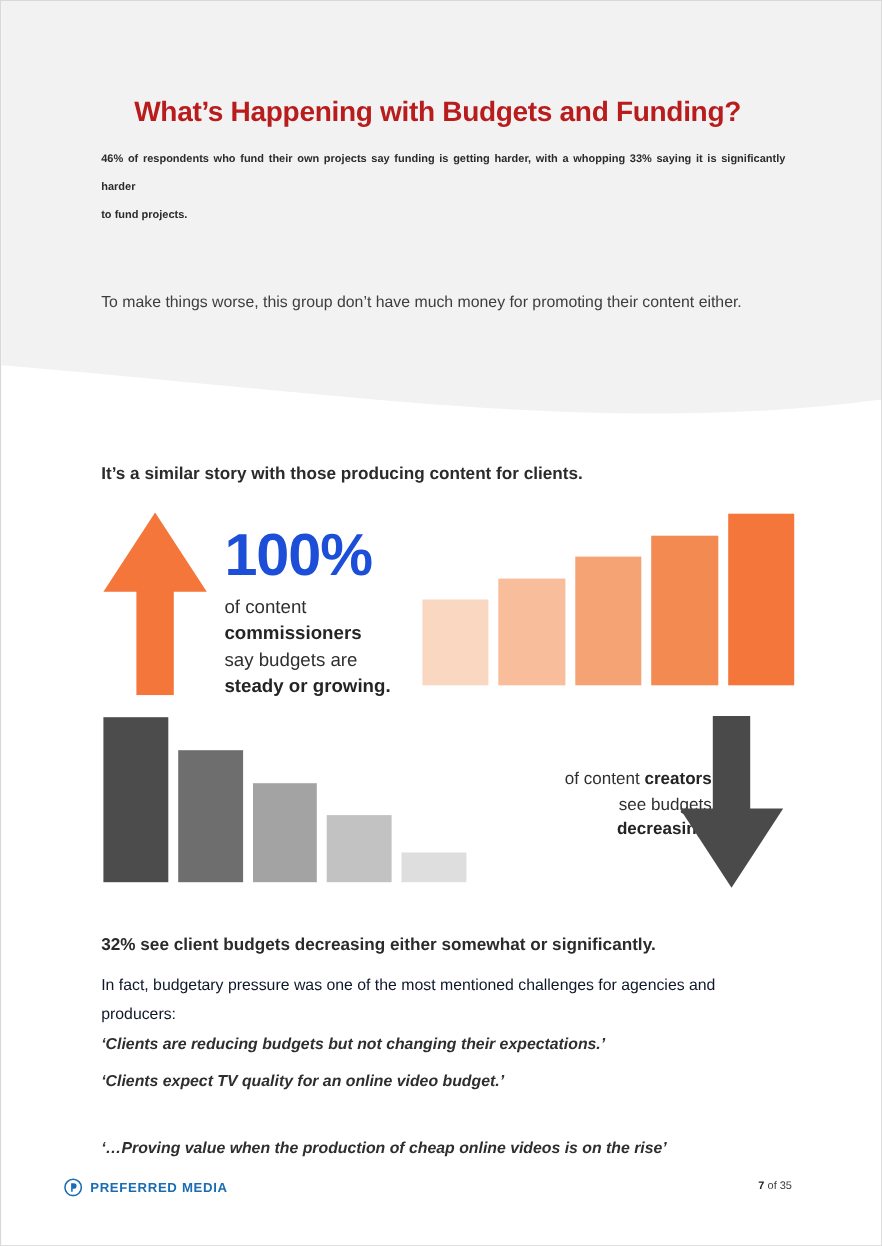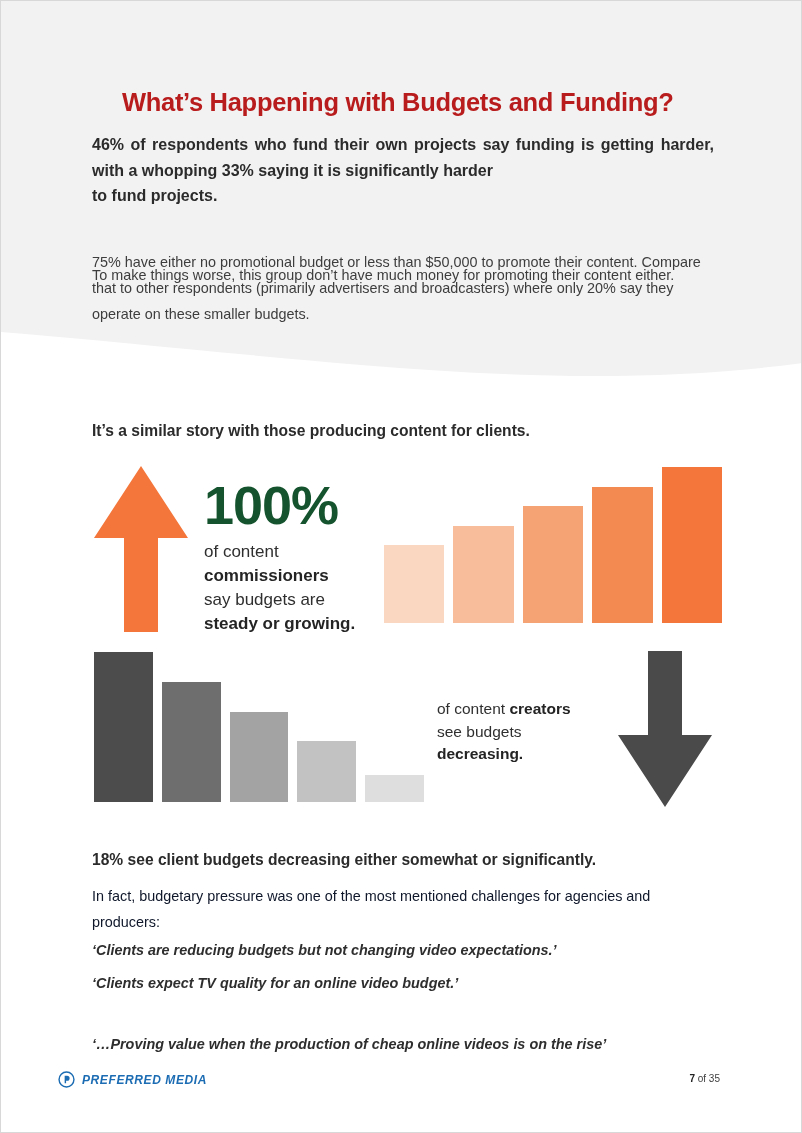--- a/index.html
+++ b/index.html
@@ -30,21 +30,21 @@
   }
 
   
   .h1{
     position:absolute;left:91px;top:86px;width:630px;
     font-size:25.5px;line-height:30px;font-weight:bold;
     letter-spacing:-0.3px;color:#b91c1c;margin-left:30px;
   }
   .lede{
     position:absolute;left:91px;top:131px;width:622px;
-    font-size:16px;line-height:25.5px;font-weight:bold;
+    font-size:10px;line-height:25.5px;font-weight:bold;
     color:#2b2b2b;text-align:justify;
   }
   .lede .last{display:block;text-align:left;}
   .para{
     position:absolute;left:91px;width:624px;
     font-size:14.4px;line-height:26px;color:#3d3d3d;
   }
   .para-1{top:213px;margin-top:48px;}
   .para-2{top:248px;}
 
@@ -52,37 +52,37 @@
     position:absolute;left:91px;top:419px;width:640px;
     font-size:15.6px;line-height:22px;font-weight:bold;color:#2b2b2b;
   }
 
   
   .stat-orange{
     position:absolute;left:203px;top:476px;width:180px;
   }
   .stat-orange .big{
     font-size:54px;line-height:56px;font-weight:bold;
-    color:#14532d;letter-spacing:-1px;
+    color:#1d4ed8;letter-spacing:-1px;
   }
   .stat-orange .lines{
     margin-top:7px;font-size:17px;line-height:24px;color:#2f2f2f;
   }
   .stat-orange .lines b{font-weight:bold;color:#242424;}
 
   
   .stat-grey{
     position:absolute;left:436px;top:692px;width:210px;
   }
   .stat-grey .big{
     font-size:46px;line-height:50px;font-weight:bold;
     color:#4a4a4a;letter-spacing:-1px;
   }
   .stat-grey .lines{
-    margin-top:5px;font-size:15.5px;line-height:22.5px;color:#2f2f2f;
+    margin-top:5px;font-size:15.5px;line-height:22.5px;color:#2f2f2f;text-align:right;
   }
   .stat-grey .lines b{font-weight:bold;color:#242424;}
 
   
   .bars{position:absolute;}
   .bar{position:absolute;bottom:0;}
   .chart-orange{left:383px;top:460px;width:338px;height:162px;}
   .chart-grey{left:93px;top:645px;width:330px;height:156px;}
 
   
@@ -107,21 +107,21 @@
   .q2{top:971px;}
   .q3{top:1032px;}
 
   
   .footer-logo{
     position:absolute;left:57px;top:1070px;
     display:flex;align-items:center;gap:7px;
   }
   .footer-logo .mark{width:17px;height:17px;display:block;}
   .footer-logo .wordmark{
-    font-size:12px;font-weight:bold;font-style:italic;
+    font-size:12px;font-weight:bold;
     letter-spacing:0.6px;color:#1b6cb3;
   }
   .page-num{
     position:absolute;right:83px;top:1072px;
     font-size:10px;color:#3d3d3d;margin-left:20px;
   }
   .page-num b{font-weight:bold;color:#222;}
 </style>
 </head>
 <body>
@@ -137,21 +137,20 @@
   <div class="content">
 
     <div class="h1">What’s Happening with Budgets and Funding?</div>
 
     <div class="lede">
       <span>46% of respondents who fund their own projects say funding is getting harder, with a whopping 33% saying it is significantly harder</span>
       <span class="last">to fund projects.</span>
     </div>
 
     <div class="para para-1">To make things worse, this group don’t have much money for promoting their content either.</div>
-    <div class="para para-2">75% have either no promotional budget or less than $50,000 to promote their content. Compare that to other respondents (primarily advertisers and broadcasters) where only 20% say they operate on these smaller budgets.</div>
 
     <div class="sub-head">It’s a similar story with those producing content for clients.</div>
 
     <div class="arrow-up">
       <svg width="96" height="168" viewBox="0 0 96 168" xmlns="http://www.w3.org/2000/svg">
         <polygon points="48,2 95,74 65,74 65,168 31,168 31,74 1,74" fill="#f4763a"></polygon>
       </svg>
     </div>
 
     <div class="stat-orange">
@@ -187,23 +186,23 @@
         <b>decreasing.</b>
       </div>
     </div>
 
     <div class="arrow-down">
       <svg width="96" height="160" viewBox="0 0 96 160" xmlns="http://www.w3.org/2000/svg">
         <polygon points="48,158 95,86 65,86 65,2 31,2 31,86 1,86" fill="#4a4a4a"></polygon>
       </svg>
     </div>
 
-    <div class="bold-line">18% see client budgets decreasing either somewhat or significantly.</div>
+    <div class="bold-line">32% see client budgets decreasing either somewhat or significantly.</div>
     <div class="para-3">In fact, budgetary pressure was one of the most mentioned challenges for agencies and producers:</div>
-    <div class="quote q1">‘Clients are reducing budgets but not changing video expectations.’</div>
+    <div class="quote q1">‘Clients are reducing budgets but not changing their expectations.’</div>
     <div class="quote q2">‘Clients expect TV quality for an online video budget.’</div>
     <div class="quote q3">‘…Proving value when the production of cheap online videos is on the rise’</div>
 
     <div class="footer-logo">
       <span class="mark">
         <svg class="mark" viewBox="0 0 24 24" xmlns="http://www.w3.org/2000/svg">
           <circle cx="12" cy="12" r="10.5" fill="none" stroke="#1b6cb3" stroke-width="2"></circle>
           <path d="M9.4 6.6 h3.4 a3.6 3.6 0 0 1 0 7.2 h-1.4 v3.6 h-2 z" fill="#1b6cb3"></path>
         </svg>
       </span>

